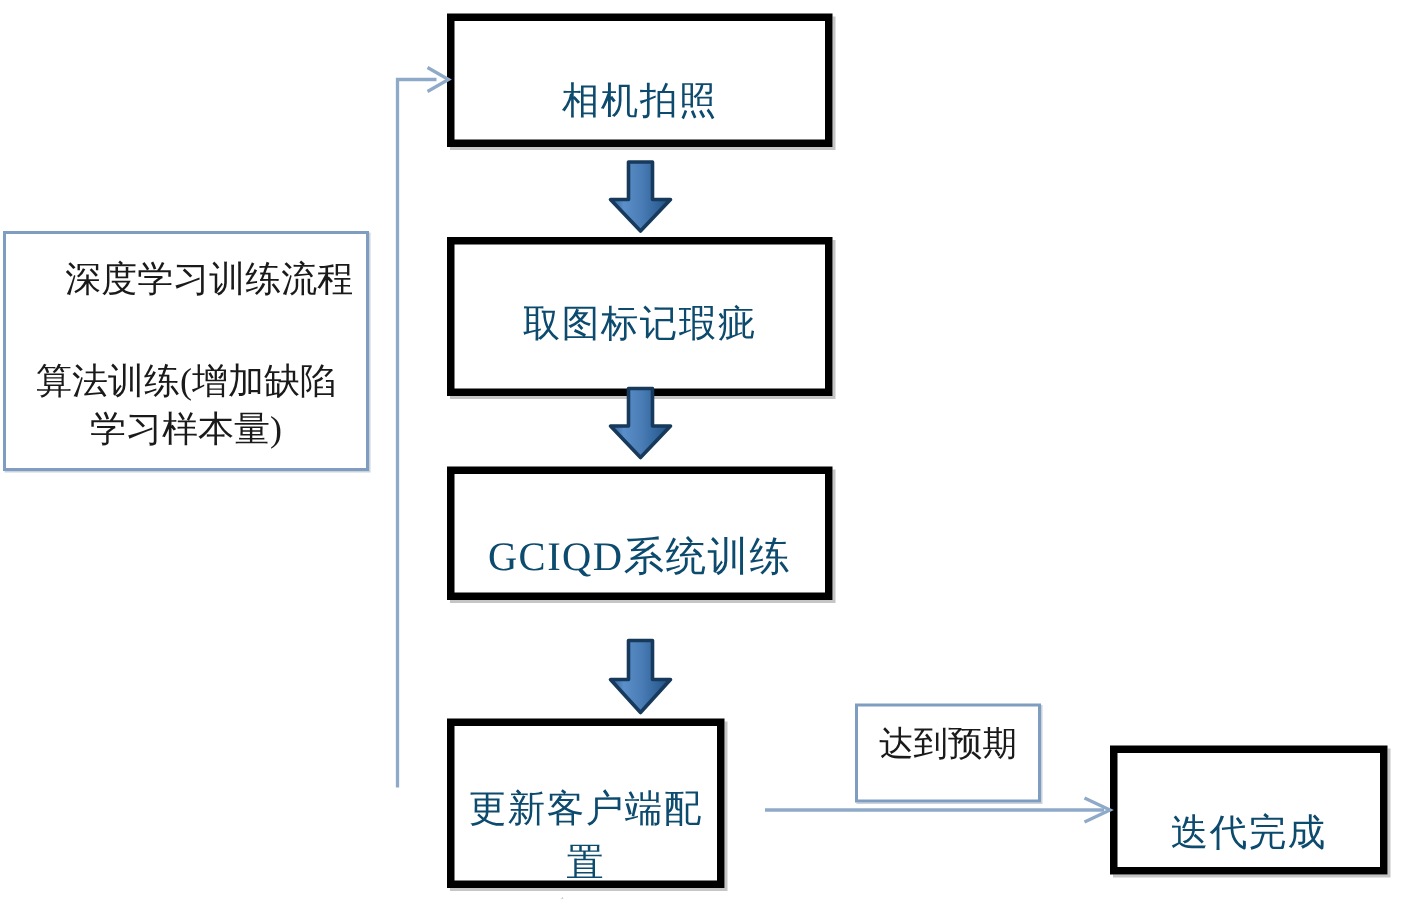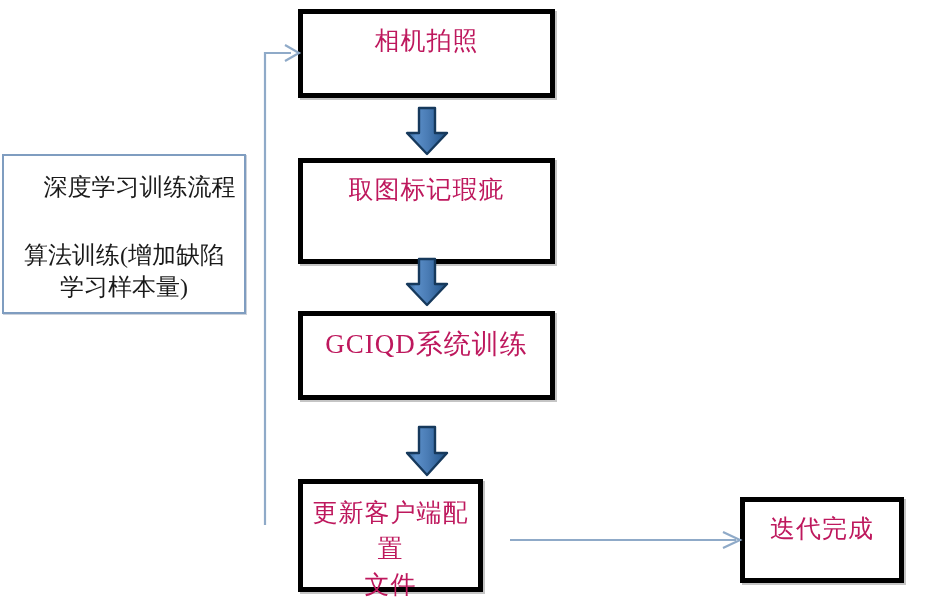--- a/index.html
+++ b/index.html
@@ -24,25 +24,26 @@
     box-sizing: border-box;
     background: #ffffff;
     border: 5px solid #000000;
     box-shadow: 2px 2px 0 rgba(150,150,150,0.55);
   }
   .proc-box .label {
     position: absolute;
     left: 0;
     right: 0;
     text-align: center;
-    color: #be185d;
+    color: #0c4a6e;
     font-size: 25px;
     line-height: 30px;
     letter-spacing: 1px;
     white-space: pre-line;
+    margin-top: 27px;
   }
 
   
   .note-box {
     position: absolute;
     box-sizing: border-box;
     background: #ffffff;
     border: 2px solid #7f9dc0;
     box-shadow: 1px 1px 0 rgba(170,180,195,0.6);
   }
@@ -88,24 +89,27 @@
 
   <div class="proc-box" style="left:298px; top:311px; width:257px; height:89px;">
     <div class="label" style="top:13px; font-size:27px;">GCIQD系统训练</div>
   </div>
 
   <div class="proc-box" style="left:298px; top:479px; width:185px; height:113px;">
     <div class="label" style="top:11px; line-height:36px;">更新客户端配置
 文件</div>
   </div>
 
-  <div class="proc-box" style="left:740px; top:497px; width:164px; height:86px;">
+  <div class="proc-box" style="left:740px; top:497px; width:185px; height:86px;">
     <div class="label" style="top:12px;">迭代完成</div>
   </div>
 
+  <div class="note-box" style="left:570px; top:469px; width:124px; height:66px;">
+    <div class="note-line" style="top:9px; font-size:23px;">达到预期</div>
+  </div>
 
   <svg class="block-arrow" style="left:402px; top:106px;" width="50" height="50" viewBox="0 0 50 50">
     <defs>
       <linearGradient id="ag1" x1="0" y1="0" x2="1" y2="0">
         <stop offset="0%" stop-color="#2e5f92"></stop>
         <stop offset="22%" stop-color="#5b8fc9"></stop>
         <stop offset="52%" stop-color="#4a7cb5"></stop>
         <stop offset="80%" stop-color="#31639a"></stop>
         <stop offset="100%" stop-color="#1f4e79"></stop>
       </linearGradient>

